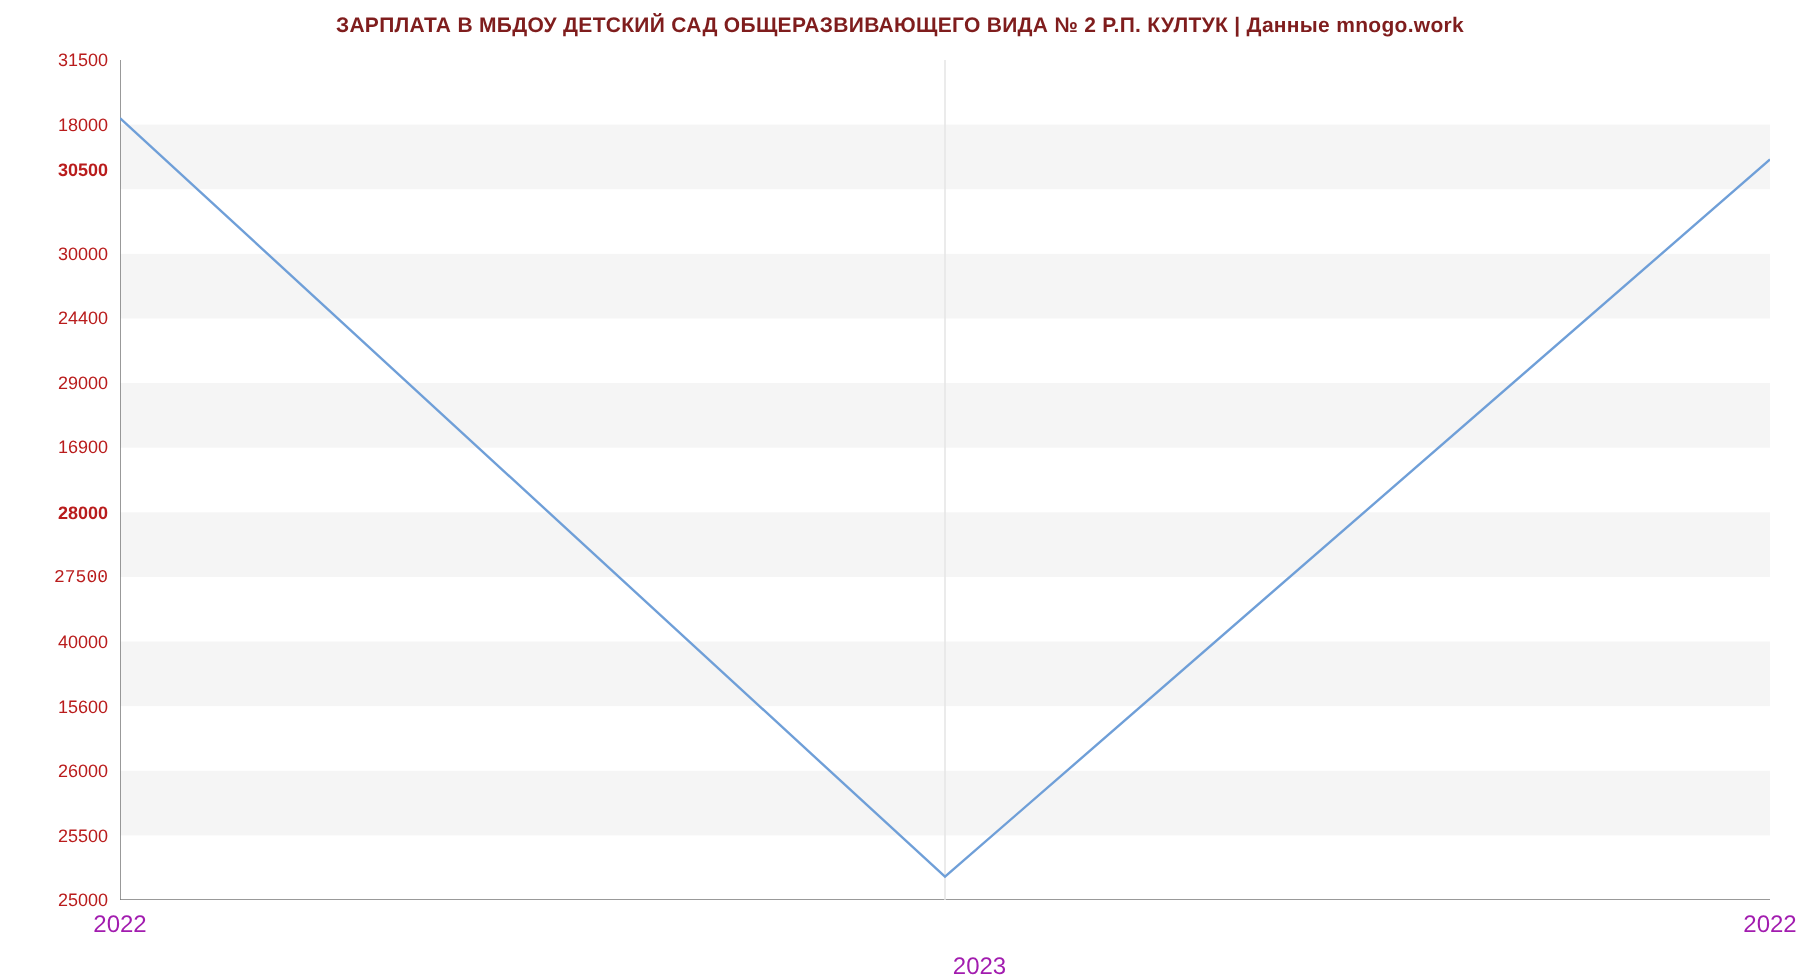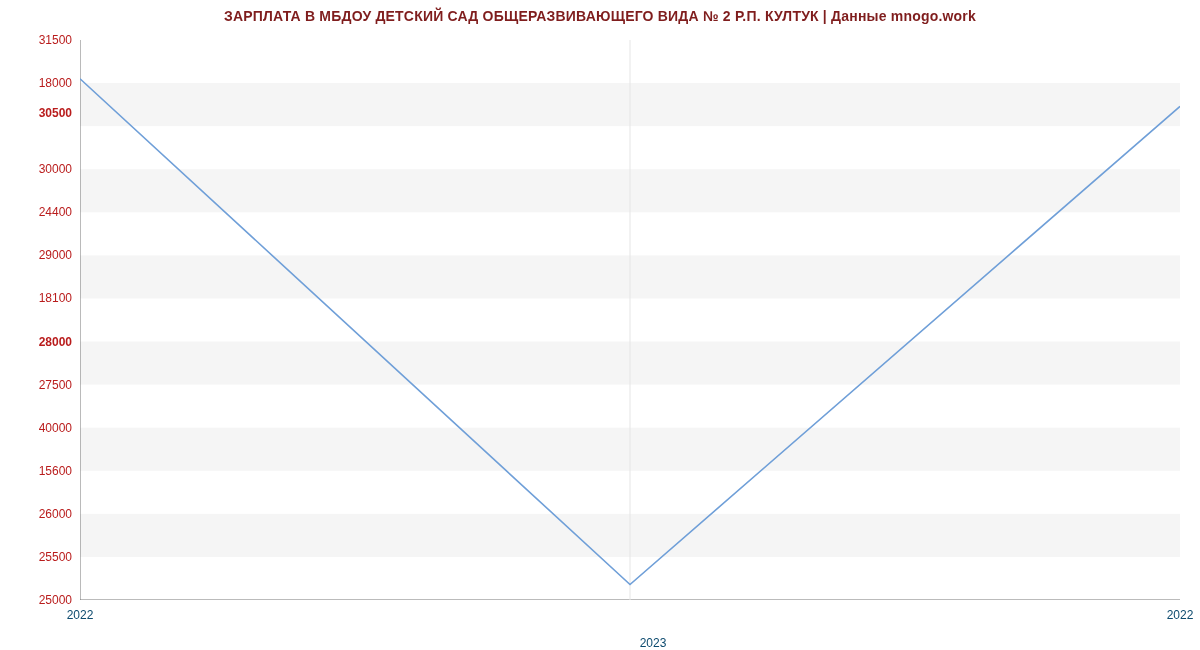--- a/index.html
+++ b/index.html
@@ -41,22 +41,22 @@
     position: absolute;
     right: 1128px; 
     font-size: 12px;
     color: #b91c1c;
     text-align: right;
     width: 60px;
     transform: translateY(-50%);
   }
   .x-tick-label {
     position: absolute;
-    font-size: 12px;
-    color: #0c4a6e;
+    font-size: 16px;
+    color: #a21caf;
     transform: translateX(-50%);
     top: 608px;
   }
 </style>
 </head>
 <body>
 
 <div class="chart-wrap">
 
   <div class="chart-title">ЗАРПЛАТА В МБДОУ ДЕТСКИЙ САД ОБЩЕРАЗВИВАЮЩЕГО ВИДА № 2 Р.П. КУЛТУК | Данные mnogo.work</div>
@@ -92,23 +92,23 @@
         <path d="M0 38.76923076923072 L550 544.4923076923077 L1100 66.33846153846156 " fill="none" stroke="#6f9fd8" stroke-width="1.6"></path>
       </svg>
   </div>
 
   <div id="y-axis-labels">
       <div class="y-tick-label" style="left: 12px; top: 600px;">25000</div>
       <div class="y-tick-label" style="left: 12px; top: 556.923px;">25500</div>
       <div class="y-tick-label" style="left: 12px; top: 513.846px;">26000</div>
       <div class="y-tick-label" style="left: 12px; top: 470.769px;">15600</div>
       <div class="y-tick-label" style="left: 12px; top: 427.692px;">40000</div>
-      <div class="y-tick-label" style="left: 12px; top: 384.615px;">27500</div>
+      <div class="y-tick-label" style="left: 12px; top: 384.615px; font-family: Liberation Mono, monospace;">27500</div>
       <div class="y-tick-label" style="left: 12px; top: 341.538px; font-weight: bold;">28000</div>
-      <div class="y-tick-label" style="left: 12px; top: 298.462px;">18100</div>
+      <div class="y-tick-label" style="left: 12px; top: 298.462px;">16900</div>
       <div class="y-tick-label" style="left: 12px; top: 255.385px;">29000</div>
       <div class="y-tick-label" style="left: 12px; top: 212.308px;">24400</div>
       <div class="y-tick-label" style="left: 12px; top: 169px;">30000</div>
       <div class="y-tick-label" style="left: 12px; top: 113px; font-weight: bold;">30500</div>
       <div class="y-tick-label" style="left: 12px; top: 83.0769px;">18000</div>
       <div class="y-tick-label" style="left: 12px; top: 40px;">31500</div>
     </div>
   <div id="x-axis-labels">
       <div class="x-tick-label" style="left: 80px;">2022</div>
       <div class="x-tick-label" style="left: 653px; margin-top: 28px;">2023</div>

